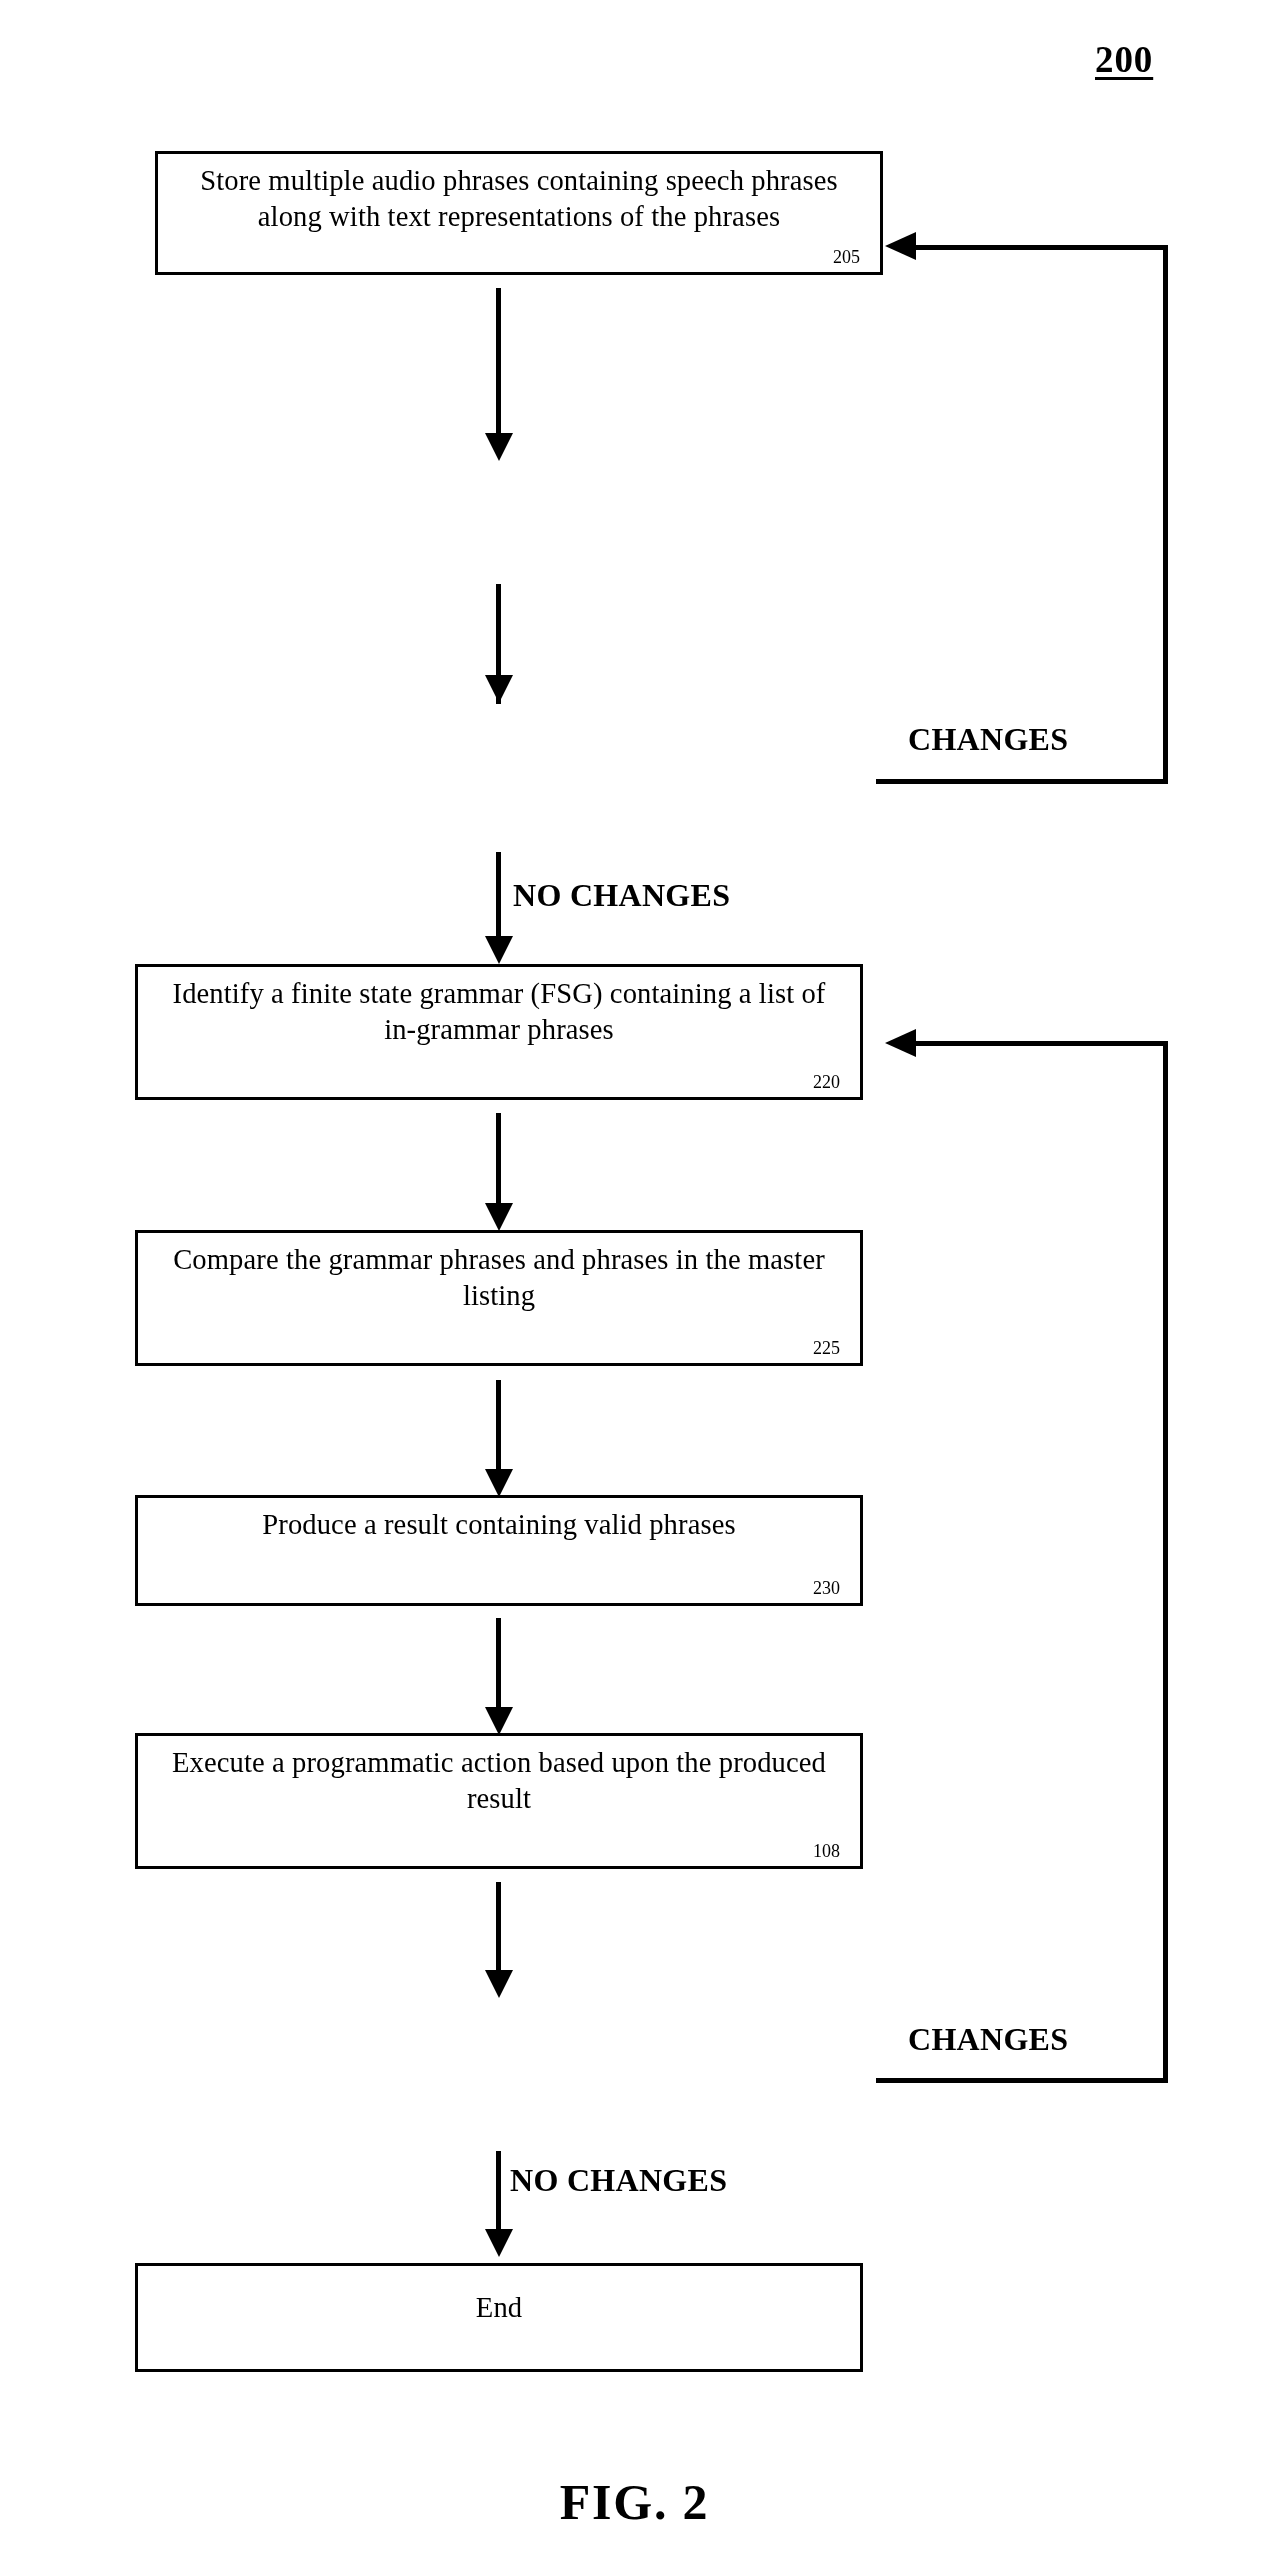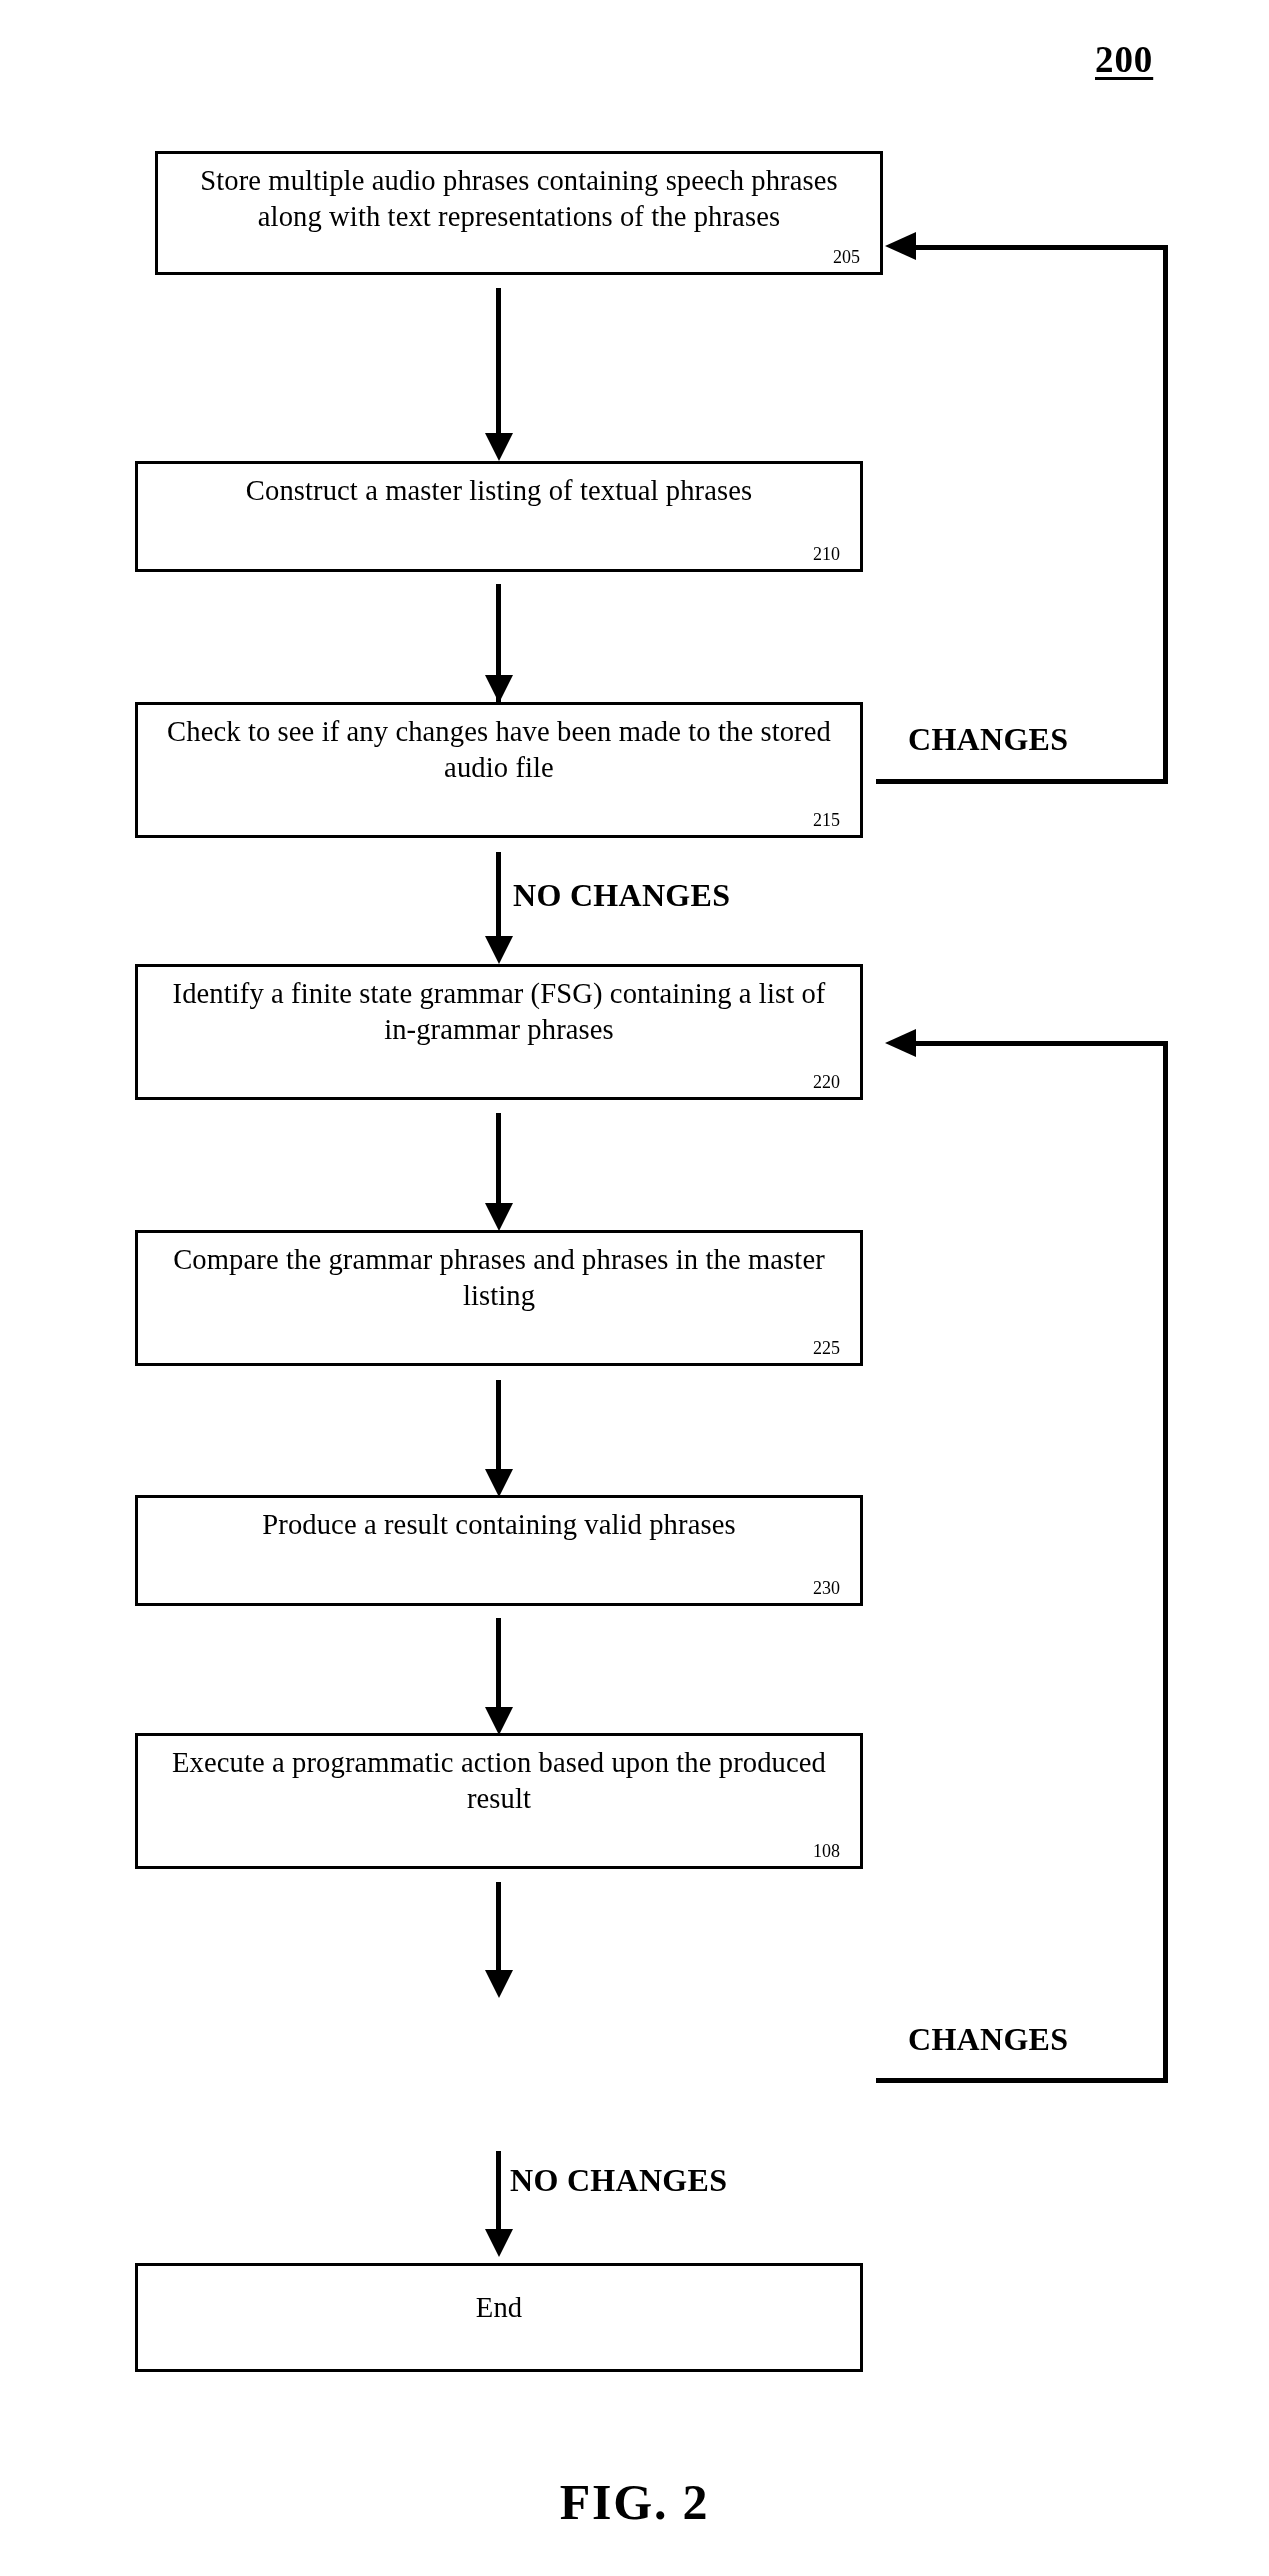--- a/index.html
+++ b/index.html
@@ -123,32 +123,24 @@
   <div class="fig-number" style="left:1095px; top:41px;">200</div>
 
   <div class="node" style="left:135px; top:151px; width:728px; height:124px;margin-left:20px;">
     <div class="node-text">Store multiple audio phrases containing speech phrases along with text representations of the phrases</div>
     <div class="node-ref">205</div>
   </div>
 
   <div class="vline" style="left:496px; top:288px; height:152px;"></div>
   <div class="arrow-down" style="left:485px; top:433px;"></div>
 
-  <div class="node" style="left:135px; top:461px; width:728px; height:111px;">
-    <div class="node-text">Construct a master listing of textual phrases</div>
-    <div class="node-ref">210</div>
-  </div>
 
   <div class="vline" style="left:496px; top:584px; height:120px;"></div>
   <div class="arrow-down" style="left:485px; top:675px;"></div>
 
-  <div class="node" style="left:135px; top:702px; width:728px; height:136px;">
-    <div class="node-text">Check to see if any changes have been made to the stored audio file</div>
-    <div class="node-ref">215</div>
-  </div>
 
   <div class="hline" style="left:876px; top:779px; width:292px;"></div>
   <div class="vline" style="left:1163px; top:245px; height:537px;"></div>
   <div class="hline" style="left:916px; top:245px; width:251px;"></div>
   <div class="arrow-left" style="left:885px; top:232px;"></div>
   <div class="branch-label" style="left:908px; top:723px;">CHANGES</div>
 
   <div class="vline" style="left:496px; top:852px; height:92px;"></div>
   <div class="arrow-down" style="left:485px; top:936px;"></div>
   <div class="branch-label" style="left:513px; top:879px;">NO CHANGES</div>

